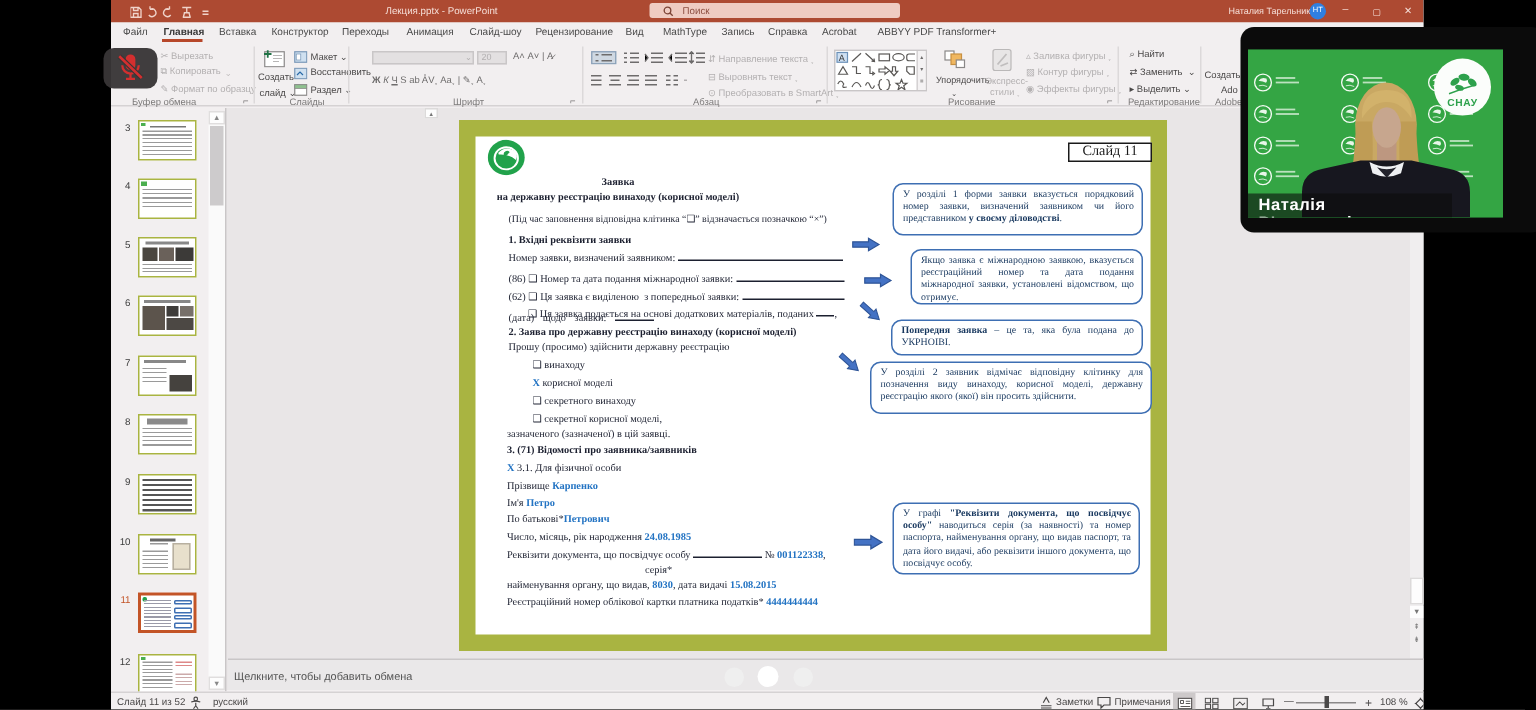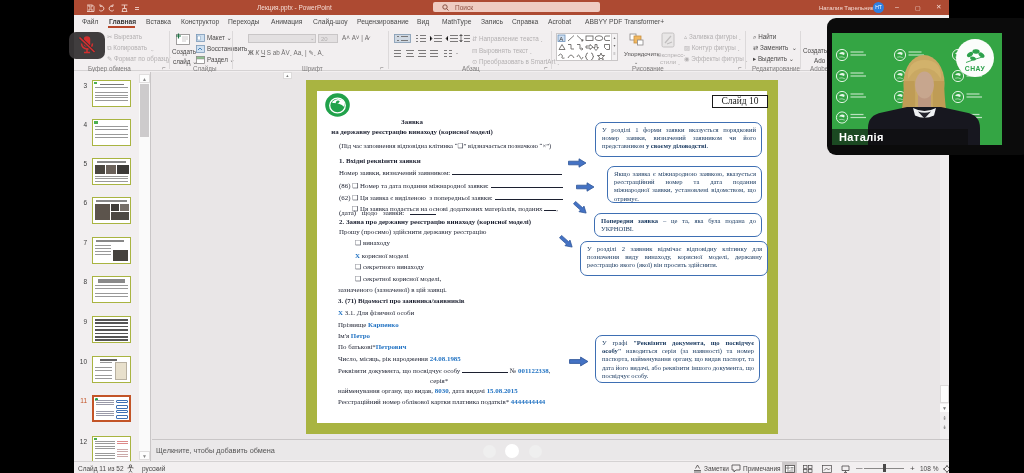--- a/index.html
+++ b/index.html
@@ -352,21 +352,21 @@
         </svg>
     </div>
     <div id="slide">
       <div id="slidein"></div>
       <svg class="abs" style="left:19px;top:13px" width="25" height="24" viewBox="0 0 25 24">
         <ellipse cx="12.5" cy="12" rx="12.3" ry="11.8" fill="#21a24b"></ellipse>
         <ellipse cx="12.5" cy="12.5" rx="7.8" ry="7.4" fill="none" stroke="#fff" stroke-width="1.3"></ellipse>
         <path d="M7.5 8.5 q4.5 -4.5 10.5 -1 q2.5 2.8 1 6.2 q-4.5 -4.2 -11.5 -3.7 q-0.5 -1 0 -1.5 z" fill="#fff"></path>
         <path d="M11 8.7 q2 -2.2 3.8 -0.3 q-1.2 2.2 -3.6 2.8 q-0.8 -1.3 -0.2 -2.5 z" fill="#21a24b"></path>
       </svg>
-      <div class="abs" style="left:406px;top:15px;width:56px;height:13px;background:#fff;border:1.2px solid #1a1a1a;font-family:'Liberation Serif',serif;font-size:9.5px;color:#1a1a1a;text-align:center;line-height:11.5px;">Слайд 10</div>
+      <div class="abs" style="left:406px;top:15px;width:56px;height:13px;background:#fff;border:1.2px solid #1a1a1a;font-family:'Liberation Serif',serif;font-size:9.5px;color:#1a1a1a;text-align:center;line-height:11.5px;">Слайд 11</div>
 
       <div class="fl b" style="left:6px;top:37.5px;width:200px;text-align:center;white-space:normal;">Заявка</div>
       <div class="fl b" style="left:6px;top:47.5px;width:200px;text-align:center;white-space:normal;">на державну реєстрацію винаходу (корисної моделі)</div>
       <div class="fl" style="left:33px;top:61.5px;font-size:6.6px;">(Під час заповнення відповідна клітинка “❑” відзначається позначкою “×”)</div>
       <div class="fl b" style="left:33px;top:77px;">1. Вхідні реквізити заявки</div>
       <div class="fl" style="left:33px;top:89px;">Номер заявки, визначений заявником: <span style="display:inline-block;width:110px;border-bottom:0.8px solid #1c2030;"></span></div>
       <div class="fl" style="left:33px;top:101.5px;">(86) ❑ Номер та дата подання міжнародної заявки: <span style="display:inline-block;width:72px;border-bottom:0.8px solid #1c2030;"></span></div>
       <div class="fl" style="left:33px;top:113.5px;">(62) ❑ Ця заявка є виділеною&nbsp; з попередньої заявки: <span style="display:inline-block;width:68px;border-bottom:0.8px solid #1c2030;"></span></div>
       <div class="fl" style="left:46px;top:124.5px;">❑ Ця заявка подається на основі додаткових матеріалів, поданих <span style="display:inline-block;width:12px;border-bottom:0.8px solid #1c2030;"></span>,</div>
       <div class="fl" style="left:33px;top:129px;word-spacing:4px;">(дата) щодо заявки: <span style="display:inline-block;width:26px;border-bottom:0.8px solid #1c2030;"></span></div>

